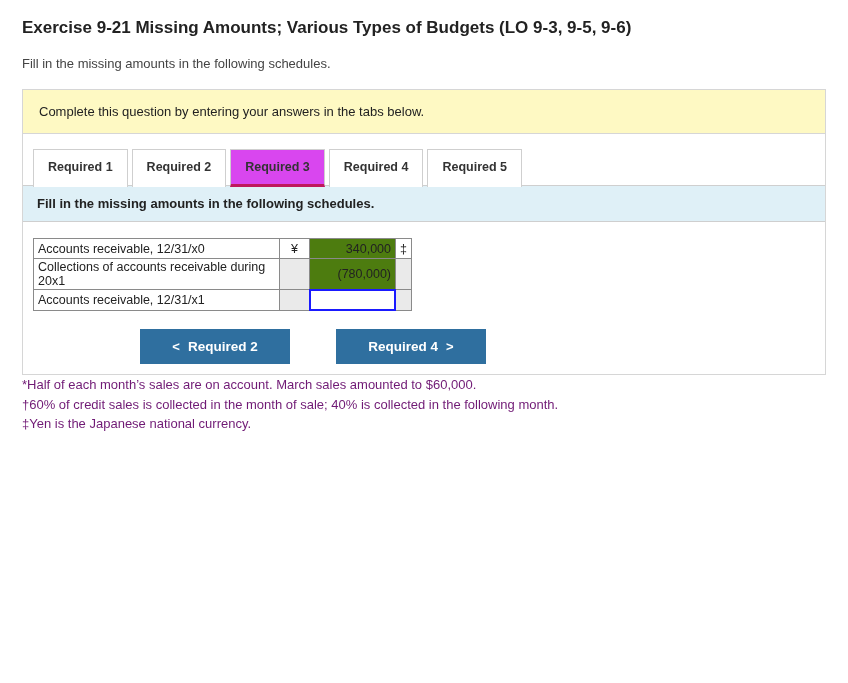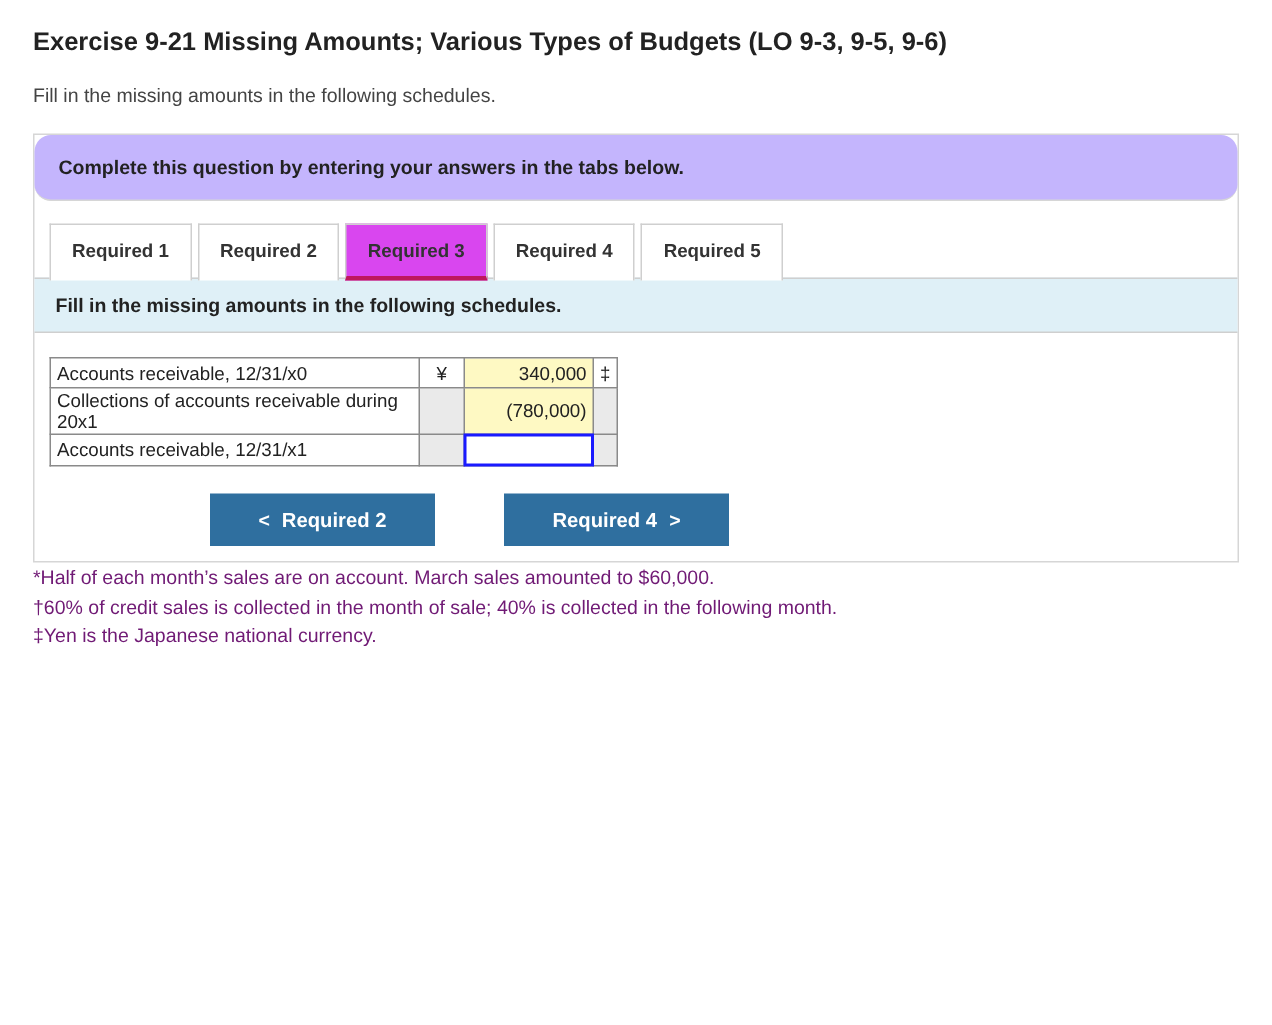--- a/index.html
+++ b/index.html
@@ -20,27 +20,26 @@
   .intro {
     font-size: 13px;
     color: #444;
     margin: 0 0 18px 0;
   }
   .panel {
     border: 1px solid #d6d6d6;
     background: #fff;
   }
   .complete-bar {
-    background: #c4b5fd;
-    font-weight: bold;
+    background: #fef9c3;
+    font-weight: normal;
     font-size: 13px;
     color: #222;
     padding: 14px 16px;
     border-bottom: 1px solid #d6d6d6;
-    border-radius: 11px;
   }
   .tabs-row {
     display: flex;
     padding: 14px 10px 0 10px;
     gap: 4px;
   }
   .tab {
     border: 1px solid #cfcfcf;
     border-bottom: none;
     background: #fff;
@@ -76,21 +75,21 @@
     color: #222;
   }
   table.sheet td, table.sheet th {
     border: 1px solid #8a8a8a;
     height: 20px;
     padding: 1px 4px;
     vertical-align: middle;
   }
   .lbl { width: 246px; }
   .cur { width: 30px; text-align: center; background:#fff; }
-  .val { width: 86px; text-align: right; background:#fef9c3; }
+  .val { width: 86px; text-align: right; background:#4d7c0f; }
   .sym { width: 16px; text-align:left; background:#fff; }
   .grey { background: #eaeaea; }
   .input-cell {
     padding: 0 !important;
   }
   .input-cell input {
     width: 100%;
     height: 20px;
     border: none;
     outline: 2px solid #1a1aff;

